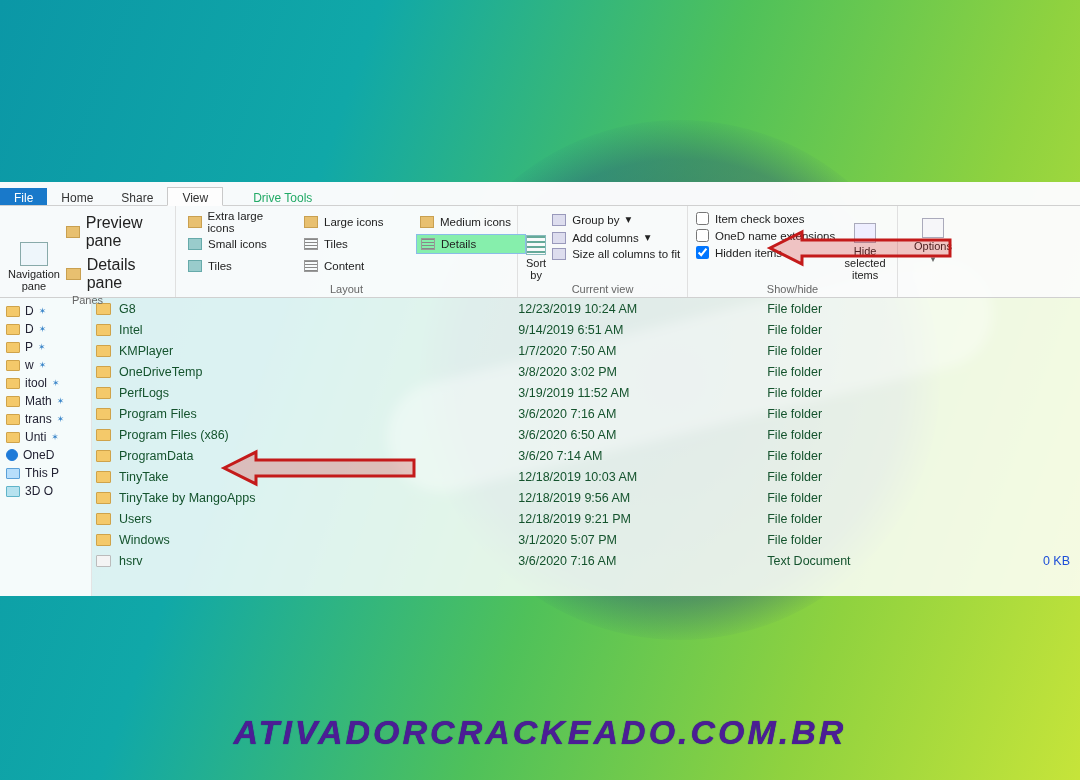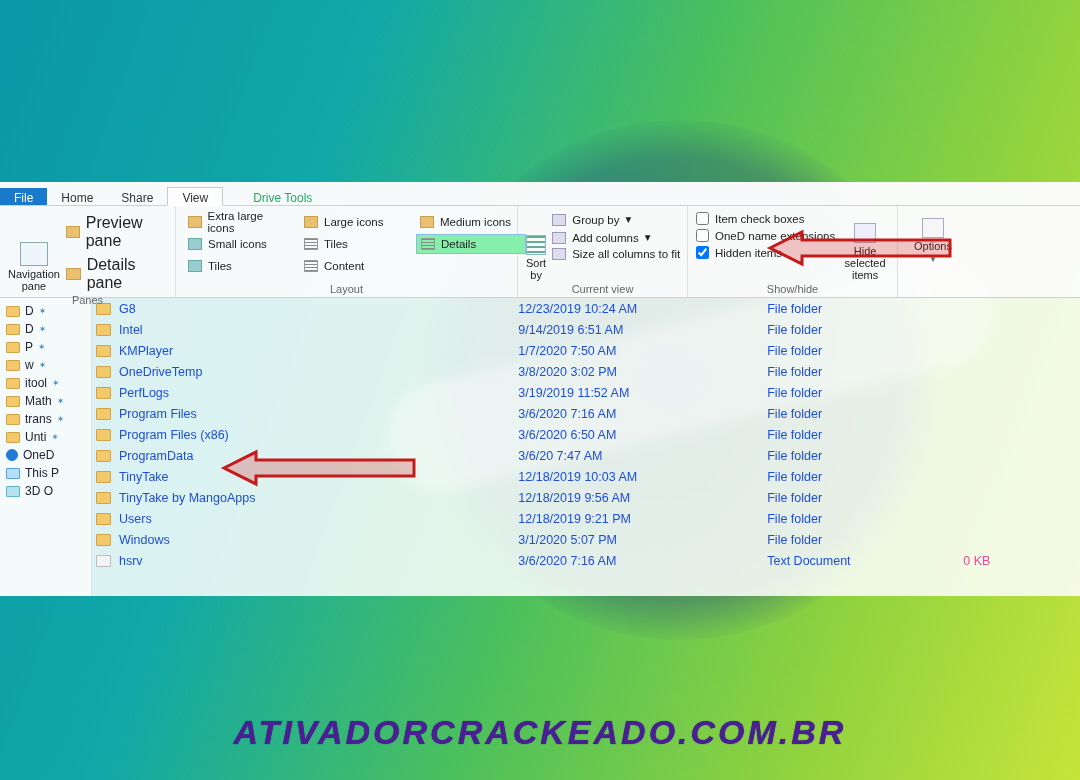--- a/index.html
+++ b/index.html
@@ -128,25 +128,25 @@
     overflow: hidden;
   }
   .sb-item { display:flex; align-items:center; gap:5px; padding:2px 4px; font-size:12px; color:#223; white-space:nowrap; cursor:pointer; }
   .fico { width:14px; height:11px; background:#f4c96a; border:1px solid #cfa34a; border-radius:1px; }
   .fico.od { background:#1f7bd8; border-color:#1f7bd8; border-radius:50%; width:12px; height:12px; }
   .fico.pc { background:#b7defb; border-color:#5aa0d8; }
   .fico.obj { background:#b6e2ef; border-color:#5fb4c9; }
 
   .filepane { flex:1; overflow:hidden; }
   table { border-collapse: collapse; width: 100%; }
-  td { padding: 2px 10px 2px 4px; font-size: 12.5px; color:#1d4ed8; white-space:nowrap; }
+  td { padding: 2px 10px 2px 4px; font-size: 12.5px; color:#14532d; white-space:nowrap; }
   td.name { width: 280px; }
   td.date { width: 165px; }
   td.type { width: 130px; }
-  td.size { width: 80px; text-align:left; color:#ec4899; }
+  td.size { width: 80px; text-align:right; color:#1d4ed8; }
   tr { height: 21px; }
   .rowicon { display:inline-block; width:15px; height:12px; background:#f4c96a; border:1px solid #cfa34a; margin-right:8px; vertical-align:middle; border-radius:1px; }
   .rowicon.txt { background:#f4f4f4; border-color:#bbb; }
 
   
   .arrow { position:absolute; pointer-events:none; }
   .arrow svg { overflow:visible; }
 
   .watermark {
     position:absolute; left:0; width:1080px; bottom:28px;
@@ -395,21 +395,21 @@
               <td class="size"></td>
             </tr>
             <tr>
               <td class="name"><span class="rowicon"></span><span>Program Files (x86)</span></td>
               <td class="date">3/6/2020 6:50 AM</td>
               <td class="type">File folder</td>
               <td class="size"></td>
             </tr>
             <tr>
               <td class="name"><span class="rowicon"></span><span>ProgramData</span></td>
-              <td class="date">3/6/20 7:47 AM</td>
+              <td class="date">3/6/20 7:14 AM</td>
               <td class="type">File folder</td>
               <td class="size"></td>
             </tr>
             <tr>
               <td class="name"><span class="rowicon"></span><span>TinyTake</span></td>
               <td class="date">12/18/2019 10:03 AM</td>
               <td class="type">File folder</td>
               <td class="size"></td>
             </tr>
             <tr>

